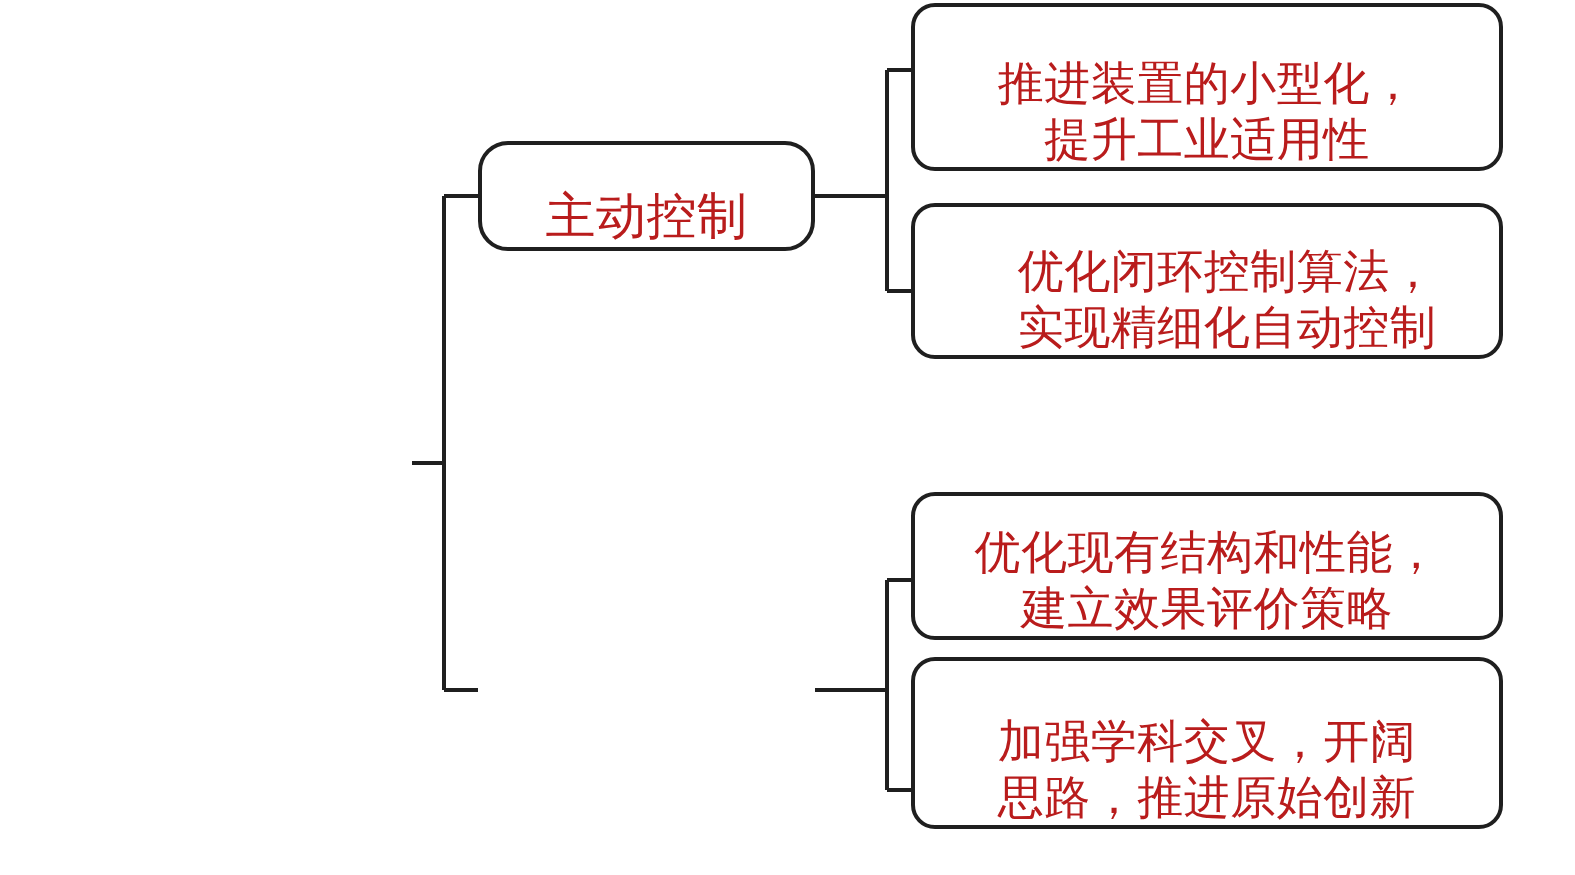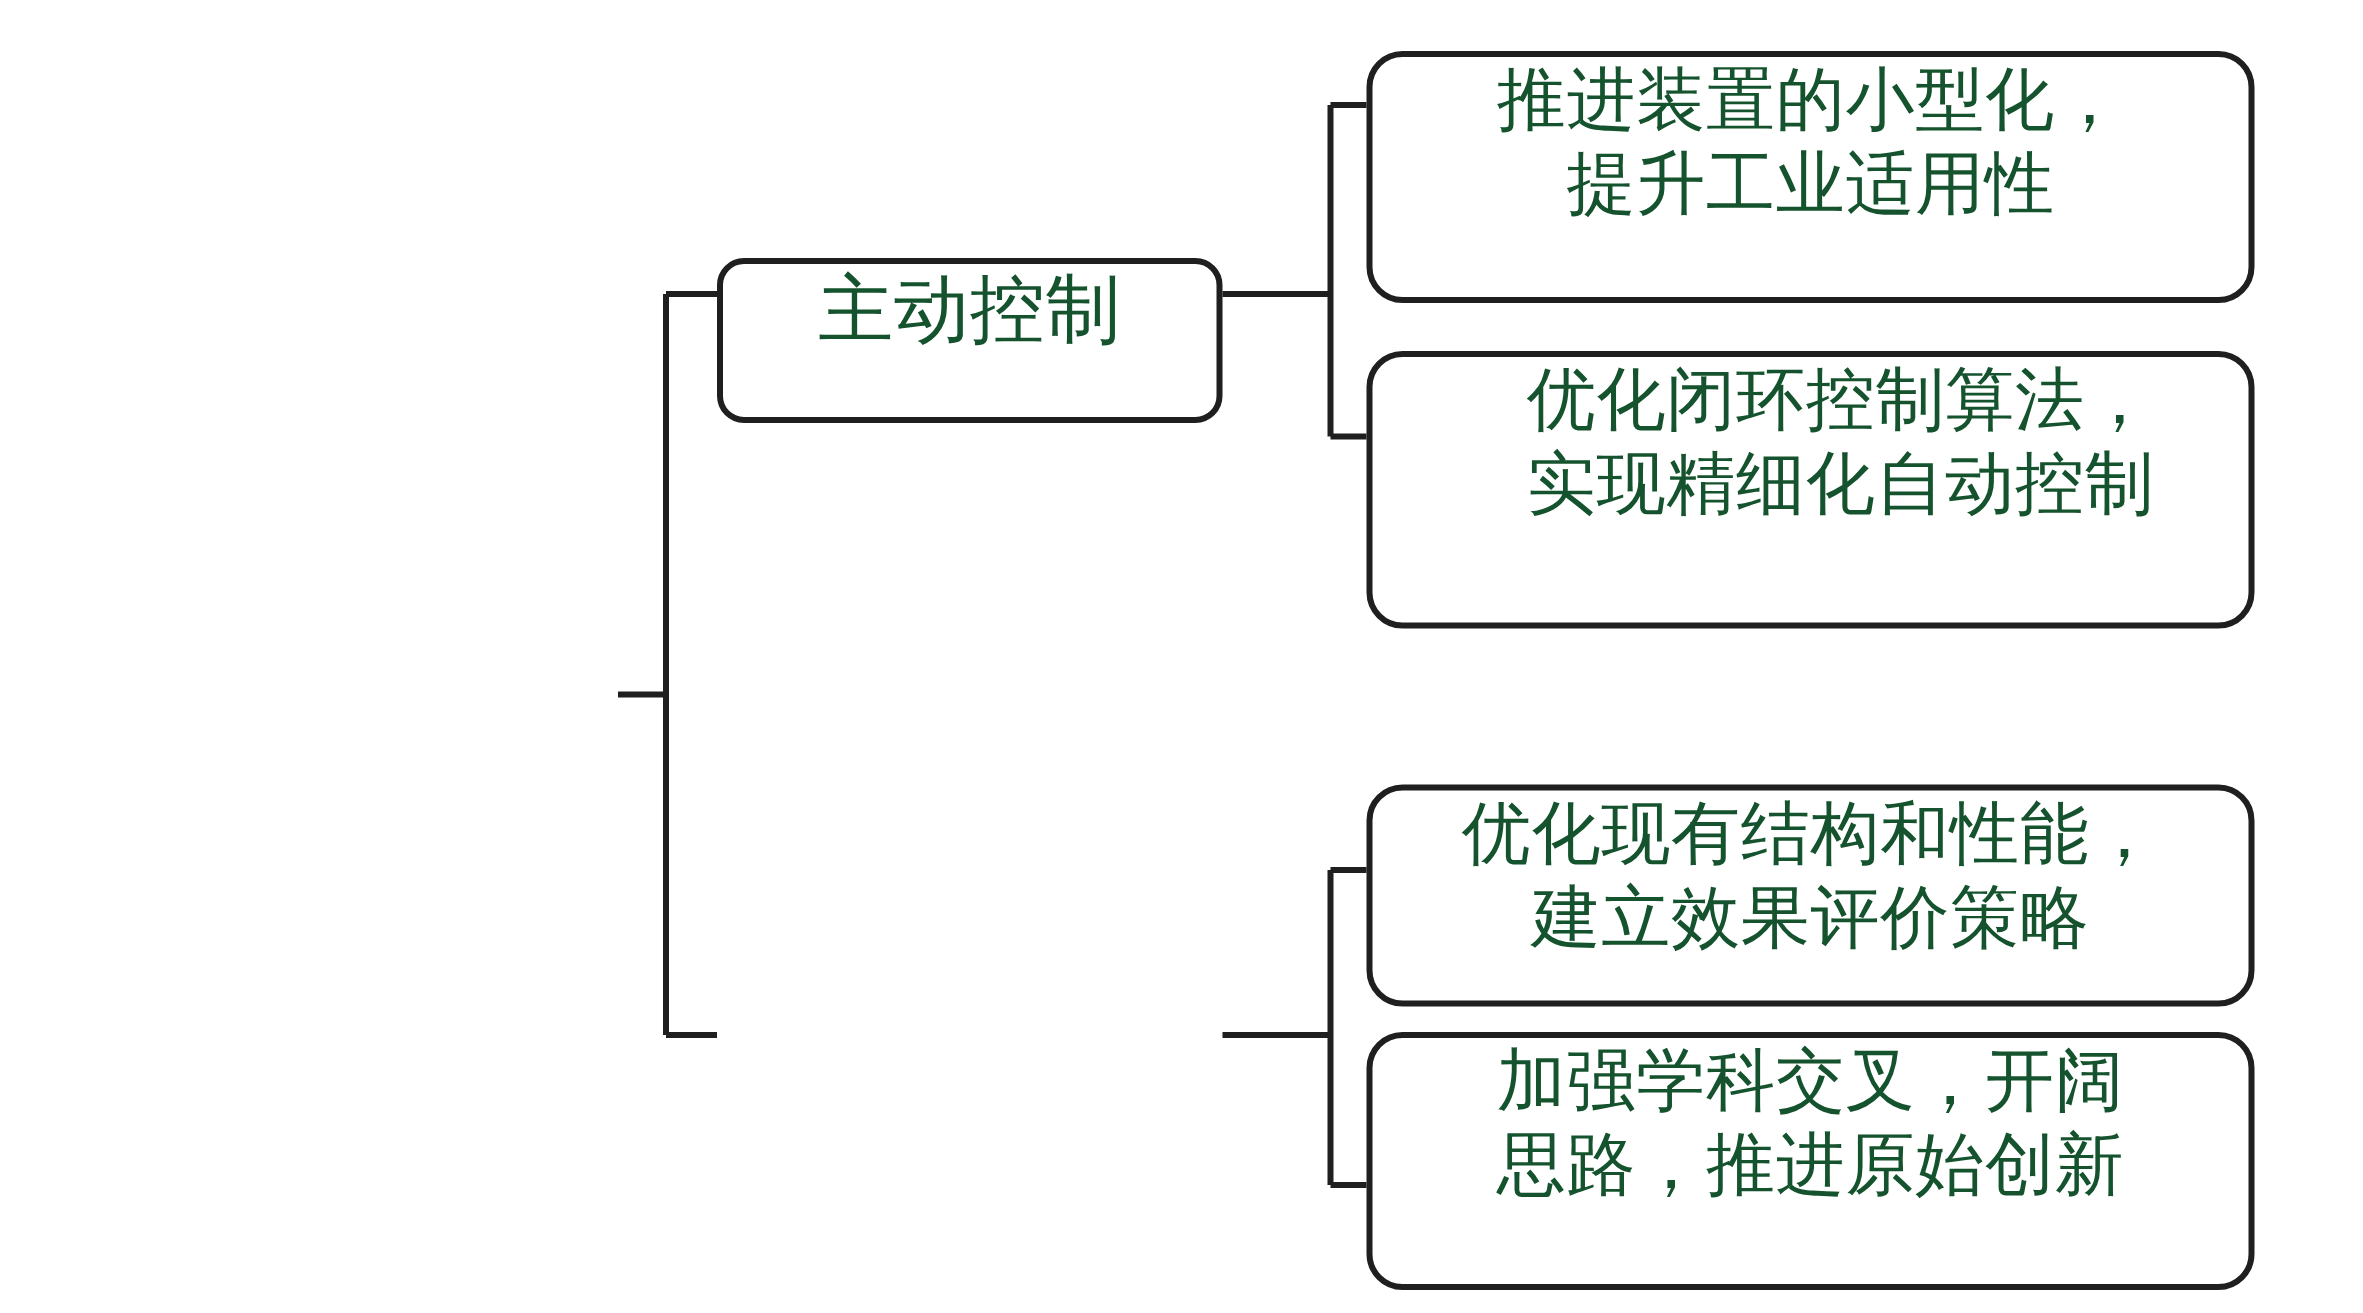--- a/index.html
+++ b/index.html
@@ -21,25 +21,24 @@
     top: 0;
     width: 1575px;
     height: 875px;
     pointer-events: none;
   }
   .node {
     position: absolute;
     box-sizing: border-box;
     background: #ffffff;
     display: flex;
-    align-items: flex-start;
+    align-items: flex-end;
     justify-content: center;
     text-align: center;
-    color: #14532d;
-    margin-top: 31px;
+    color: #b91c1c;
   }
   .node .label {
     display: block;
     white-space: pre-line;
     line-height: 1.22;
     letter-spacing: 0.5px;
   }
   
   .node-root {
     left: 72px;
@@ -49,35 +48,35 @@
     border: 4px solid #1f1f1f;
     border-radius: 26px;
   }
   .node-root .label { font-size: 50px; }
   
   .node-branch {
     left: 478px;
     width: 337px;
     height: 110px;
     border: 4px solid #1f1f1f;
-    border-radius: 18px;
+    border-radius: 30px;
   }
   .node-branch.b-top { top: 141px; }
   .node-branch.b-bottom { top: 635px; }
   .node-branch .label { font-size: 50px; }
   
   .node-leaf {
     left: 911px;
     width: 592px;
     border: 4px solid #1f1f1f;
     border-radius: 24px;
   }
   .node-leaf .label { font-size: 46px; }
   .leaf-1 { top: 3px;   height: 168px; }
-  .leaf-2 { top: 203px; height: 185px; padding-left: 40px; }
+  .leaf-2 { top: 203px; height: 156px; padding-left: 40px; }
   .leaf-3 { top: 492px; height: 148px; }
   .leaf-4 { top: 657px; height: 172px; }
 </style>
 </head>
 <body>
 
 <div id="canvas">
 
   <svg id="connectors" viewBox="0 0 1575 875">
     <g fill="none" stroke="#1f1f1f" stroke-width="4" stroke-linecap="butt" stroke-linejoin="miter">

